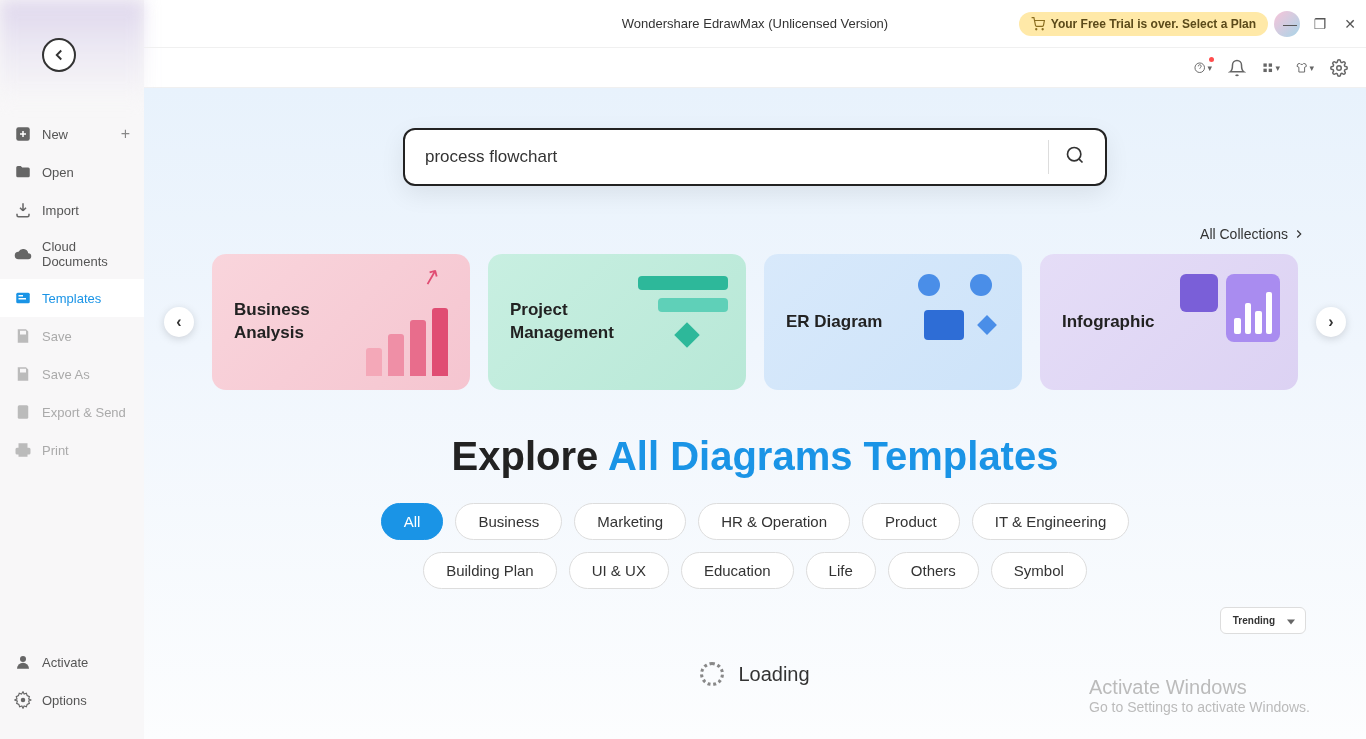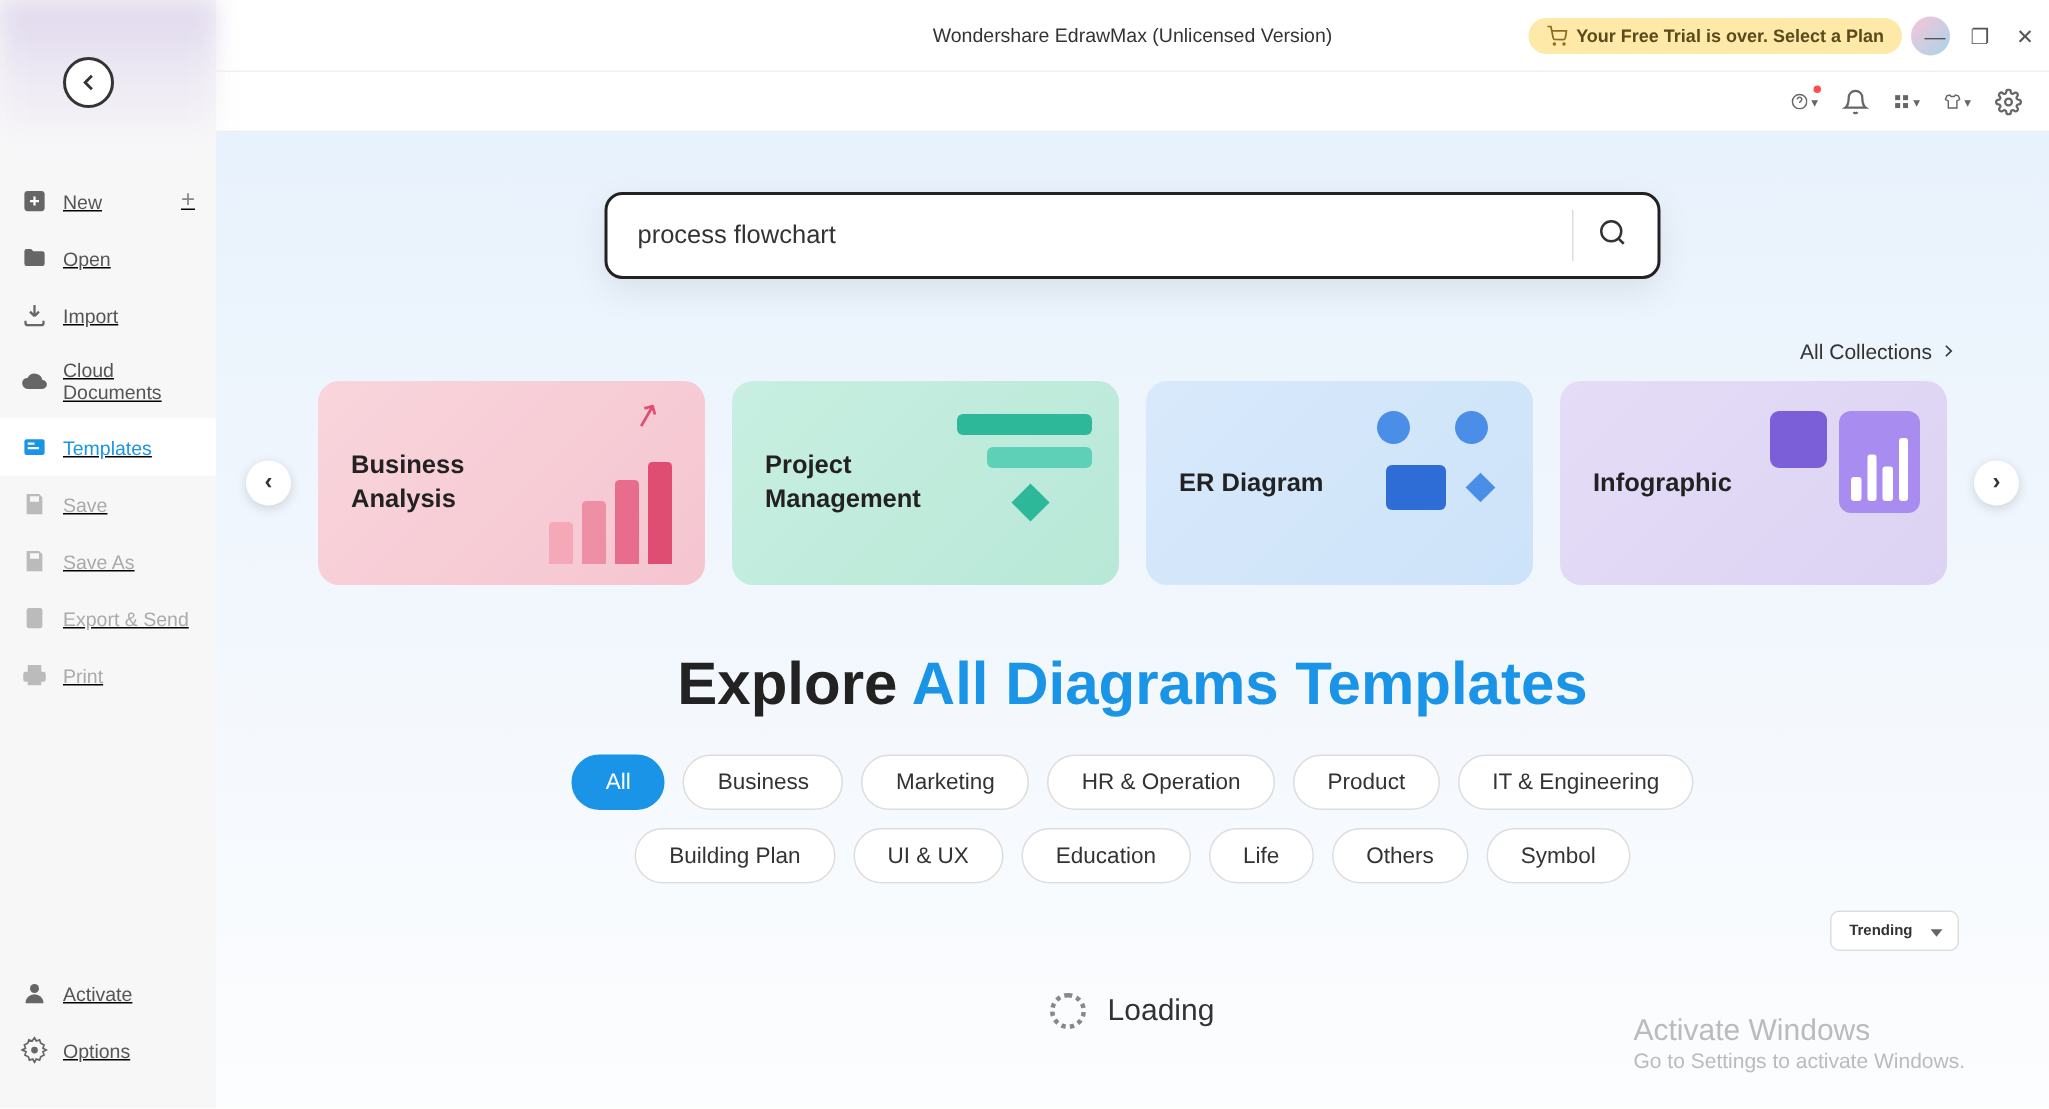--- a/index.html
+++ b/index.html
@@ -1,17 +1,17 @@
 <!DOCTYPE html>
 <html><head>
 <meta charset="utf-8">
 <style>
 * { margin: 0; padding: 0; box-sizing: border-box; font-family: -apple-system, BlinkMacSystemFont, 'Segoe UI', Arial, sans-serif; }
 body { width: 1366px; height: 739px; overflow: hidden; background: #fff; display: flex; }
-.sidebar { width: 160px; background: #f8f7f8; display: flex; flex-direction: column; height: 100%; position: relative; text-decoration: underline; }
+.sidebar { width: 160px; background: #f8f7f8; display: flex; flex-direction: column; height: 100%; position: relative; }
 .sidebar-blur { position: absolute; top: 0; left: 0; right: 0; height: 100px; background: linear-gradient(180deg, #d4c9e8 0%, #e8e4f2 50%, #f8f7f8 100%); filter: blur(8px); opacity: 0.7; }
 .back-btn { position: absolute; top: 38px; left: 42px; width: 34px; height: 34px; border: 2px solid #333; border-radius: 50%; display: flex; align-items: center; justify-content: center; cursor: pointer; background: #fff; z-index: 2; }
 .back-btn svg { width: 18px; height: 18px; }
 .sidebar-items { margin-top: 115px; flex: 1; }
 .sidebar-item { display: flex; align-items: center; padding: 10px 14px; cursor: pointer; color: #555; font-size: 13px; gap: 10px; }
 .sidebar-item.active { background: #fff; color: #1a94e6; }
 .sidebar-item.disabled { color: #aaa; }
 .sidebar-item .icon { width: 18px; height: 18px; display: flex; align-items: center; justify-content: center; flex-shrink: 0; }
 .sidebar-item .plus { margin-left: auto; color: #888; font-size: 16px; }
 .sidebar-bottom { margin-top: auto; padding-bottom: 20px; }

